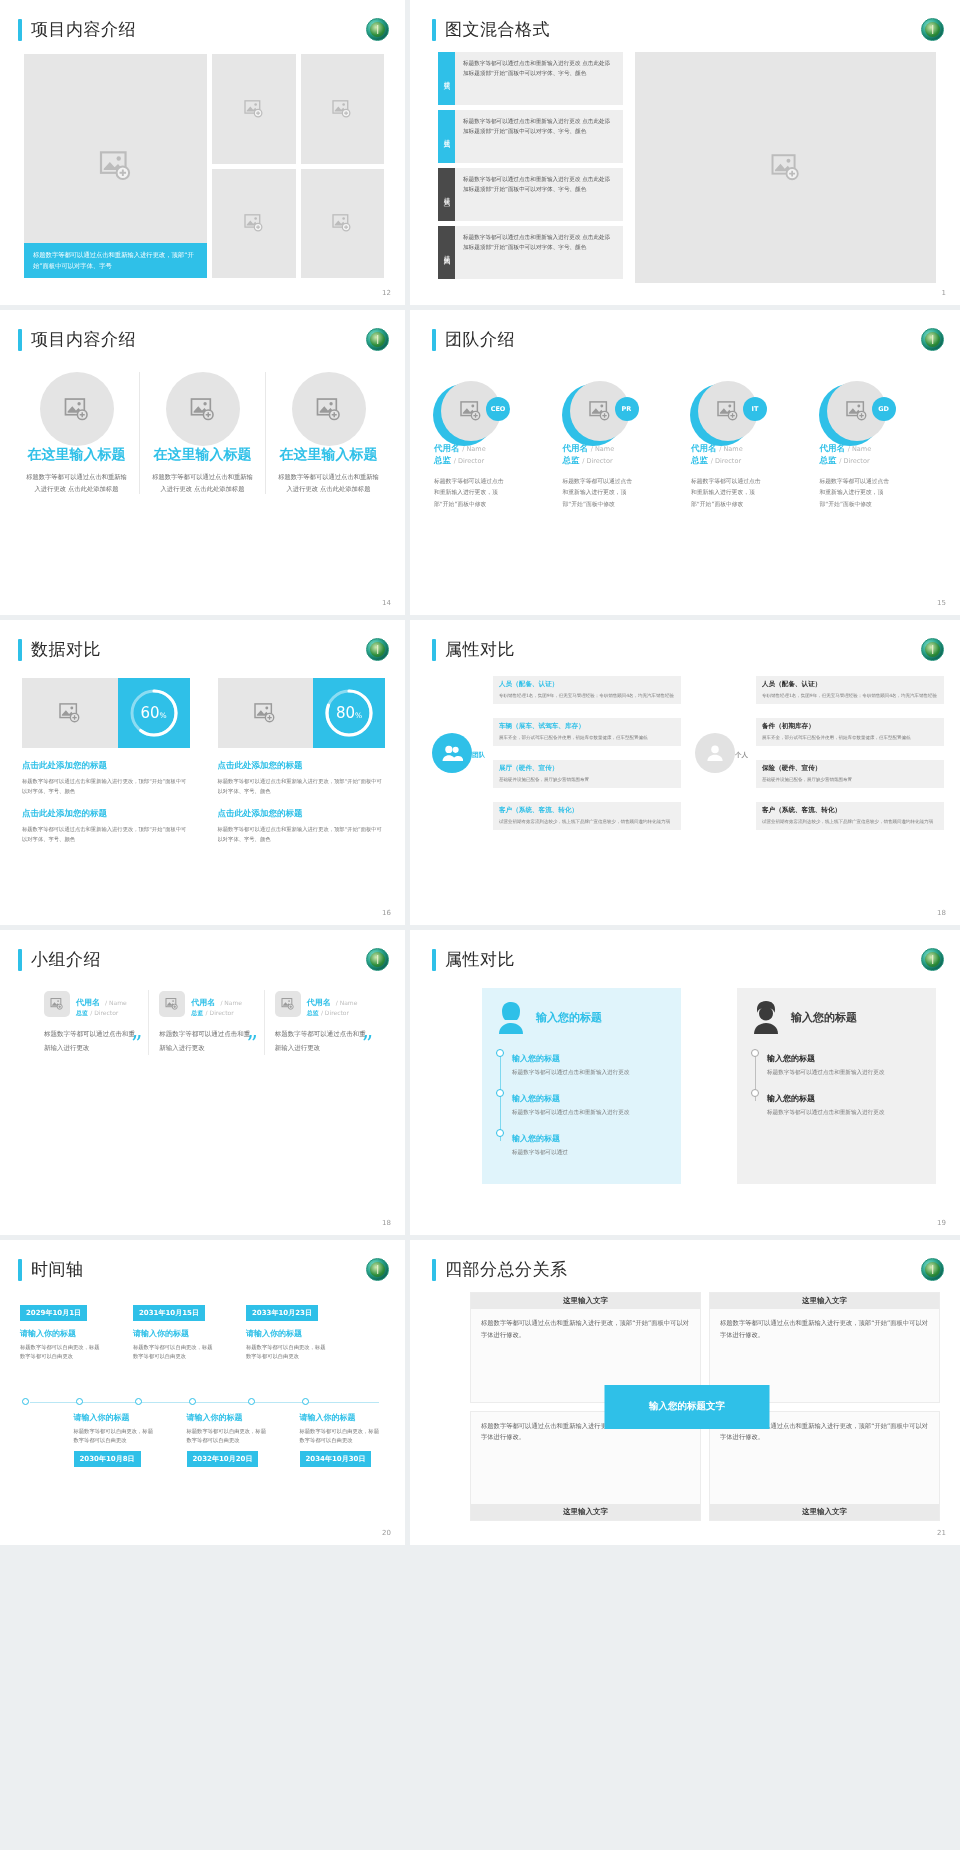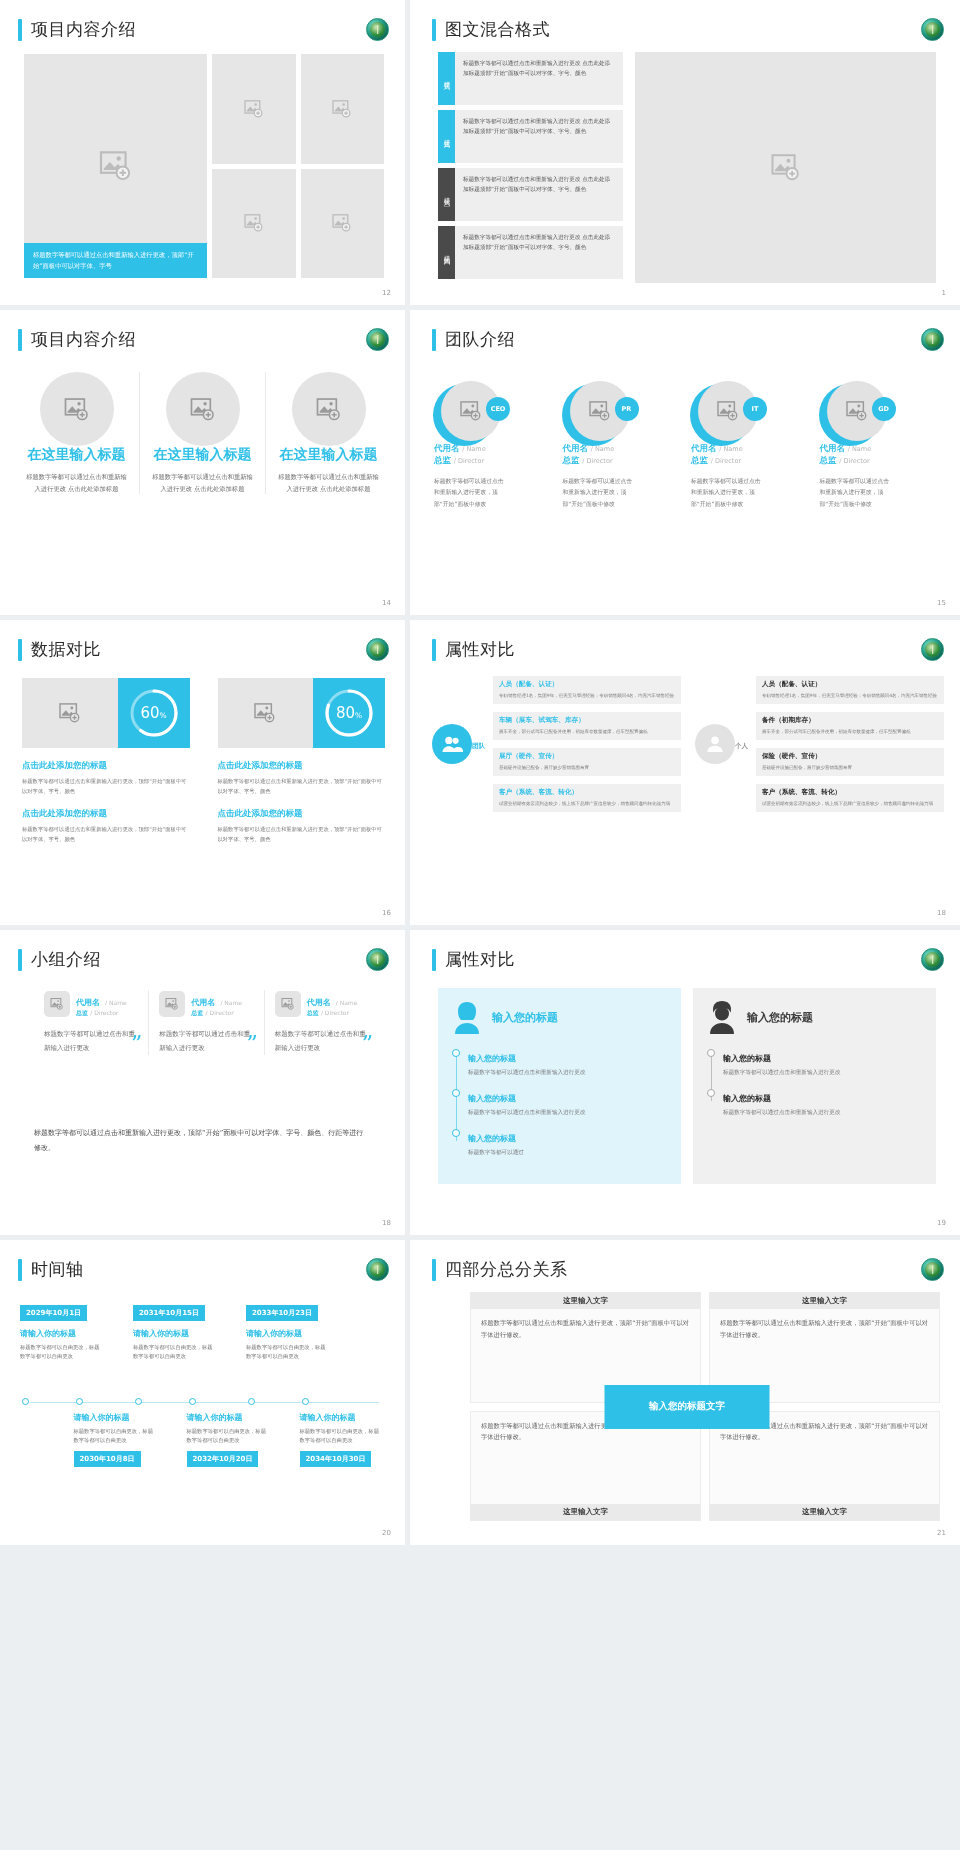--- a/index.html
+++ b/index.html
@@ -68,41 +68,41 @@
   .s16-t { margin-top:5px; font-size:5.3px; line-height:1.8; color:#787878; }
   
   .s17-wrap { position:absolute; left:22px; top:52px; right:16px; display:flex; gap:14px; }
   .s17-half { flex:1; display:flex; align-items:center; gap:8px; }
   .s17-icon { width:40px; height:40px; border-radius:50%; background:#2fc0e8; display:flex; align-items:center;
               justify-content:center; flex:0 0 40px; }
   .s17-icon.grey { background:#e2e2e2; }
   .s17-iconwrap { display:flex; flex-direction:row; align-items:center; }
   .s17-iconlabel { margin-top:5px; font-size:6.5px; color:#2fc0e8; font-weight:bold; }
   .s17-iconlabel.grey { color:#8e8e8e; }
-  .s17-list { flex:1; display:flex; flex-direction:column; gap:8px; }
+  .s17-list { flex:1; display:flex; flex-direction:column; gap:14px; }
   .s17-item { background:#f0f0f0; padding:4px 6px; }
   .s17-item h4 { font-size:6.6px; color:#2fc0e8; margin-bottom:3px; }
   .s17-item.dark h4 { color:#2b2b2b; }
   .s17-item p { font-size:4.5px; line-height:1.75; color:#7a7a7a; }
   
   .s18-row { position:absolute; left:34px; top:60px; right:26px; display:flex; }
   .s18-col { flex:1; padding:0 10px; }
   .s18-col + .s18-col { border-left:1px solid #eaeaea; }
   .s18-head { display:flex; align-items:center; gap:6px; }
   .s18-av { width:26px; height:26px; border-radius:5px; background:#e4e4e4; display:flex; align-items:center; justify-content:center; }
   .s18-nm b { color:#2fc0e8; font-size:8px; }
   .s18-nm span { color:#bdbdbd; font-size:6px; }
   .s18-nm div { font-size:6.5px; color:#2fc0e8; font-weight:bold; }
   .s18-nm div span { color:#bdbdbd; font-weight:normal; }
   .s18-body { margin-top:10px; font-size:6.5px; line-height:2.1; color:#6f6f6f; position:relative; }
   .s18-q { position:absolute; right:-4px; bottom:-12px; color:#2fc0e8; font-size:22px; font-family:"DejaVu Serif",serif; }
   .s18-foot { position:absolute; left:34px; right:40px; top:196px; font-size:7px; line-height:2.1; color:#4c4c4c; }
   
   .s19-wrap { position:absolute; left:28px; top:58px; right:24px; display:flex; gap:12px; }
-  .s19-card { flex:1; background:#e0f4fb; padding:12px 14px 18px; }
+  .s19-card { flex:1; background:#e0f4fb; padding:12px 14px 18px;margin-left:44px; }
   .s19-card.grey { background:#f0f0f0; }
   .s19-top { display:flex; align-items:center; gap:10px; }
   .s19-top h3 { font-size:11px; color:#2fc0e8; }
   .s19-card.grey h3 { color:#3b3b3b; }
   .s19-steps { margin-top:12px; padding-left:16px; position:relative; }
   .s19-steps:before { content:""; position:absolute; left:4px; top:4px; bottom:16px; width:1px; background:#7fd8ef; }
   .s19-card.grey .s19-steps:before { background:#bfbfbf; }
   .s19-step { position:relative; margin-bottom:9px; }
   .s19-step:before { content:""; position:absolute; left:-16px; top:3px; width:6px; height:6px; border-radius:50%;
                      background:#fff; border:1.3px solid #2fc0e8; }
@@ -598,21 +598,20 @@
           <div class="s18-nm">
             <b>代用名</b>
             <span>/ Name</span>
             <div><span style="color:#2fc0e8;font-weight:bold">总监</span>
             <span>/ Director</span></div>
           </div>
         </div>
         <div class="s18-body"><span>标题数字等都可以通过点击和重新输入进行更改</span><span class="s18-q">”</span></div>
       </div>
     </div>
-    <div class="s18-foot">标题数字等都可以通过点击和重新输入进行更改，顶部“开始”面板中可以对字体、字号、颜色、行距等进行修改。</div>
     <div class="pg">18</div>
   </div>
 
   <div class="slide right">
     <div class="s-title">
       <div class="bar"></div>
       <div class="txt">属性对比</div>
     </div>
     <div class="logo">
         <div class="inner"></div>

